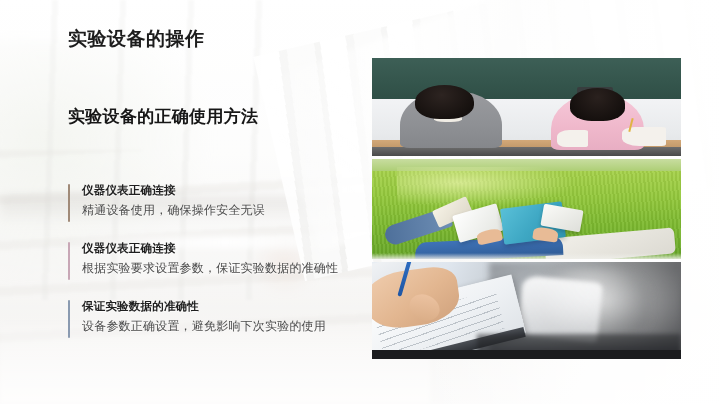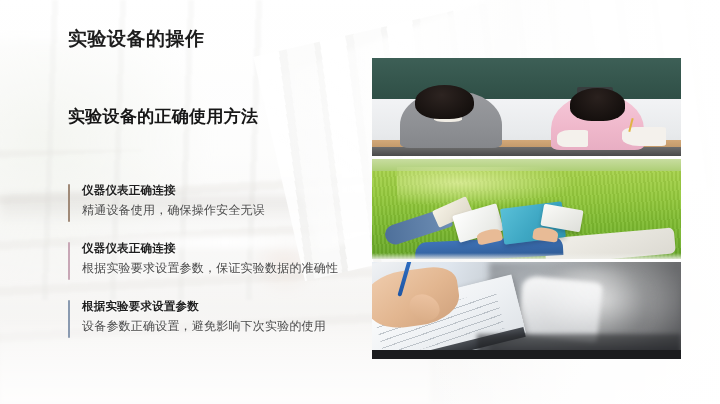--- a/index.html
+++ b/index.html
@@ -354,21 +354,21 @@
       </div>
 
       <div class="bullet">
         <span class="bar" style="background:#c8a7b6"></span>
         <div class="b-head">仪器仪表正确连接</div>
         <div class="b-sub">根据实验要求设置参数，保证实验数据的准确性</div>
       </div>
 
       <div class="bullet">
         <span class="bar" style="background:#8a9ab0"></span>
-        <div class="b-head">根据实验要求设置参数</div>
+        <div class="b-head">保证实验数据的准确性</div>
         <div class="b-sub">设备参数正确设置，避免影响下次实验的使用</div>
       </div>
 
     </div>
   </div>
 
   <div class="photos">
 
     <div class="photo p1">
       <div class="cls-board"></div>

